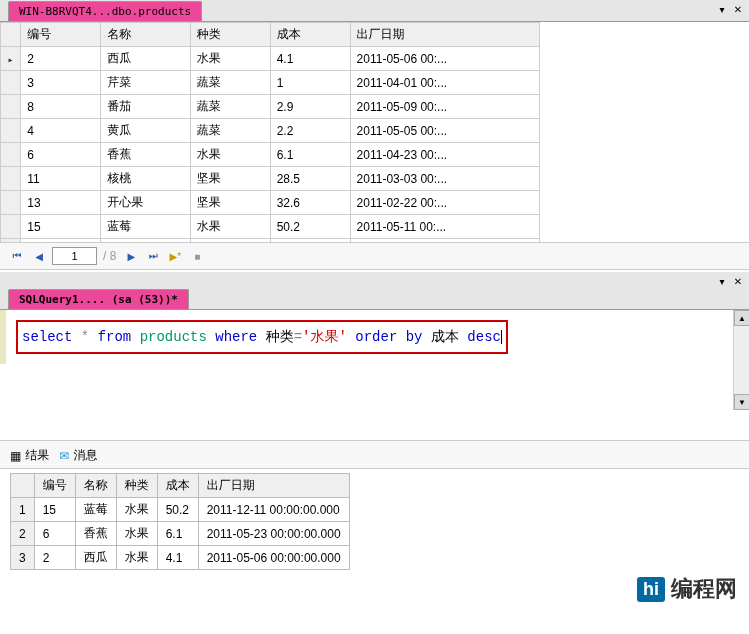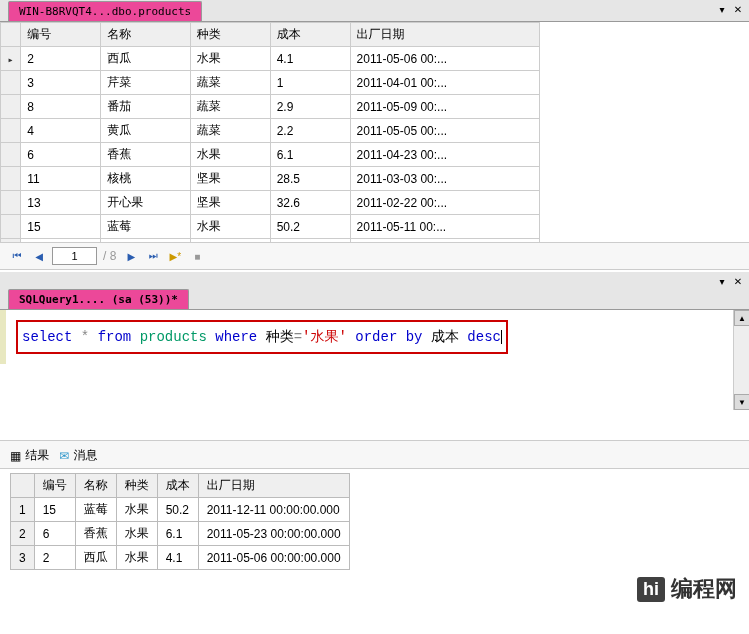--- a/index.html
+++ b/index.html
@@ -28,21 +28,21 @@
 .kw-gray { color: #888; }
 .cursor { border-right: 1px solid #000; display: inline-block; height: 14px; vertical-align: middle; }
 .result-tabs { display: flex; gap: 10px; padding: 6px 10px 4px; border-top: 1px solid #ccc; background: #f7f7f7; margin-top: 30px; }
 .result-tabs .rtab { display: flex; align-items: center; gap: 4px; font-size: 12px; cursor: pointer; }
 .result-grid-wrap { padding: 4px 10px 40px; background: #fff; border-top: 1px solid #ccc; }
 table.result-grid { border-collapse: collapse; font-size: 12px; }
 .result-grid th, .result-grid td { border: 1px solid #bbb; padding: 3px 8px; text-align: left; background: #fff; }
 .result-grid th { background: #efefef; font-weight: normal; }
 .result-grid .rnum { background: #efefef; width: 22px; text-align: center; }
 .watermark { position: absolute; right: 12px; bottom: 6px; display: flex; align-items: center; gap: 6px; font-size: 22px; font-weight: bold; color: #333; }
-.watermark .logo { background: #404040; color: #fff; padding: 2px 6px; font-size: 18px; border-radius: 3px; font-family: Arial; margin-left: 8px; }
+.watermark .logo { background: #0369a1; color: #fff; padding: 2px 6px; font-size: 18px; border-radius: 3px; font-family: Arial; margin-left: 8px; }
 .scrollbar-v { position: absolute; right: 0; top: 0; bottom: 0; width: 16px; background: #eee; border-left: 1px solid #ccc; }
 .sb-btn { width: 16px; height: 16px; background: #ddd; border: 1px solid #aaa; display: flex; align-items: center; justify-content: center; font-size: 8px; }
 .grid-area { position: relative; height: 220px; overflow: hidden; }
 .editor-area { position: relative; height: 100px; }
 .row-indicator { font-family: monospace; font-size: 10px; color: #333; }
 </style>
 </head>
 <body>
 
 <div class="tab-bar">

